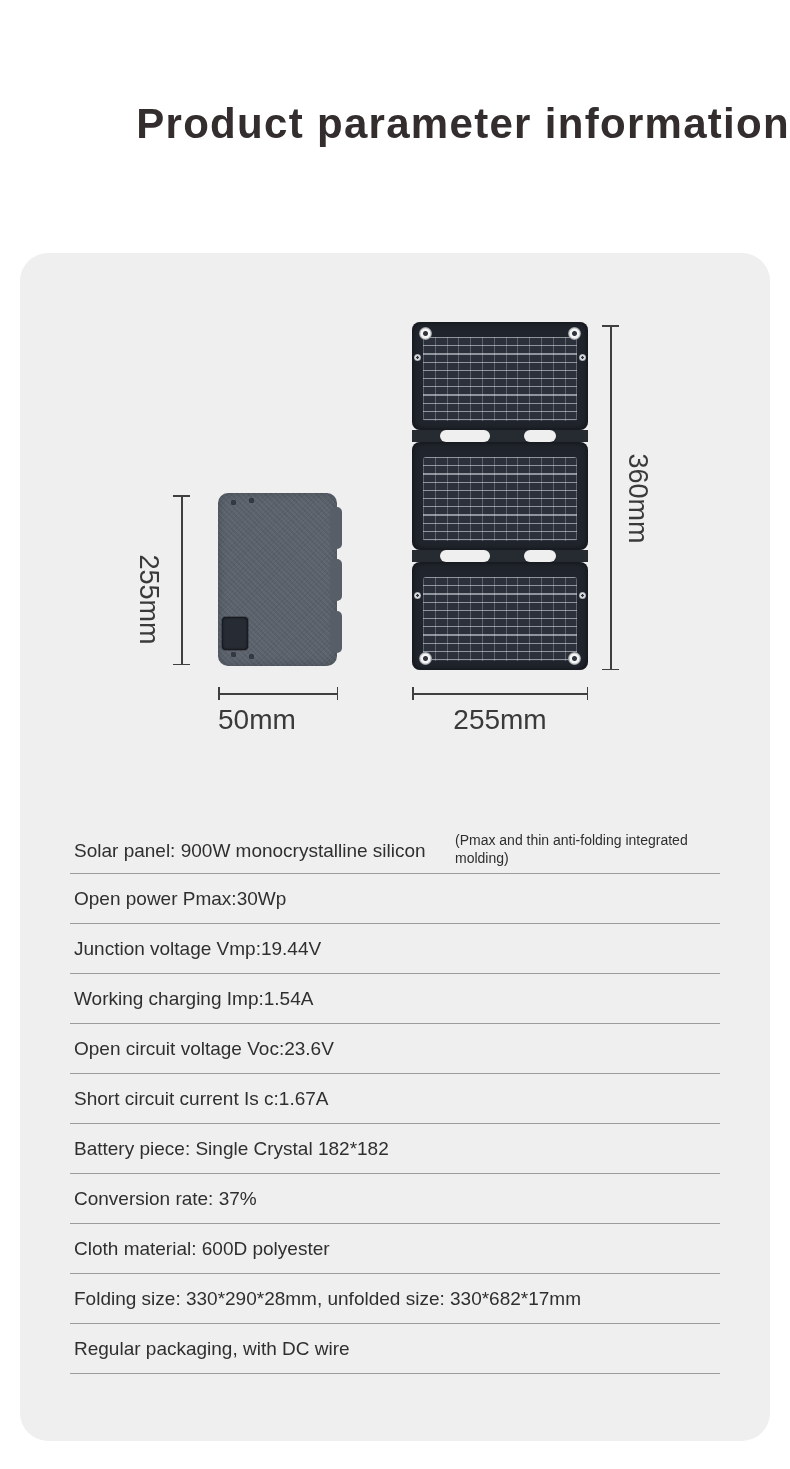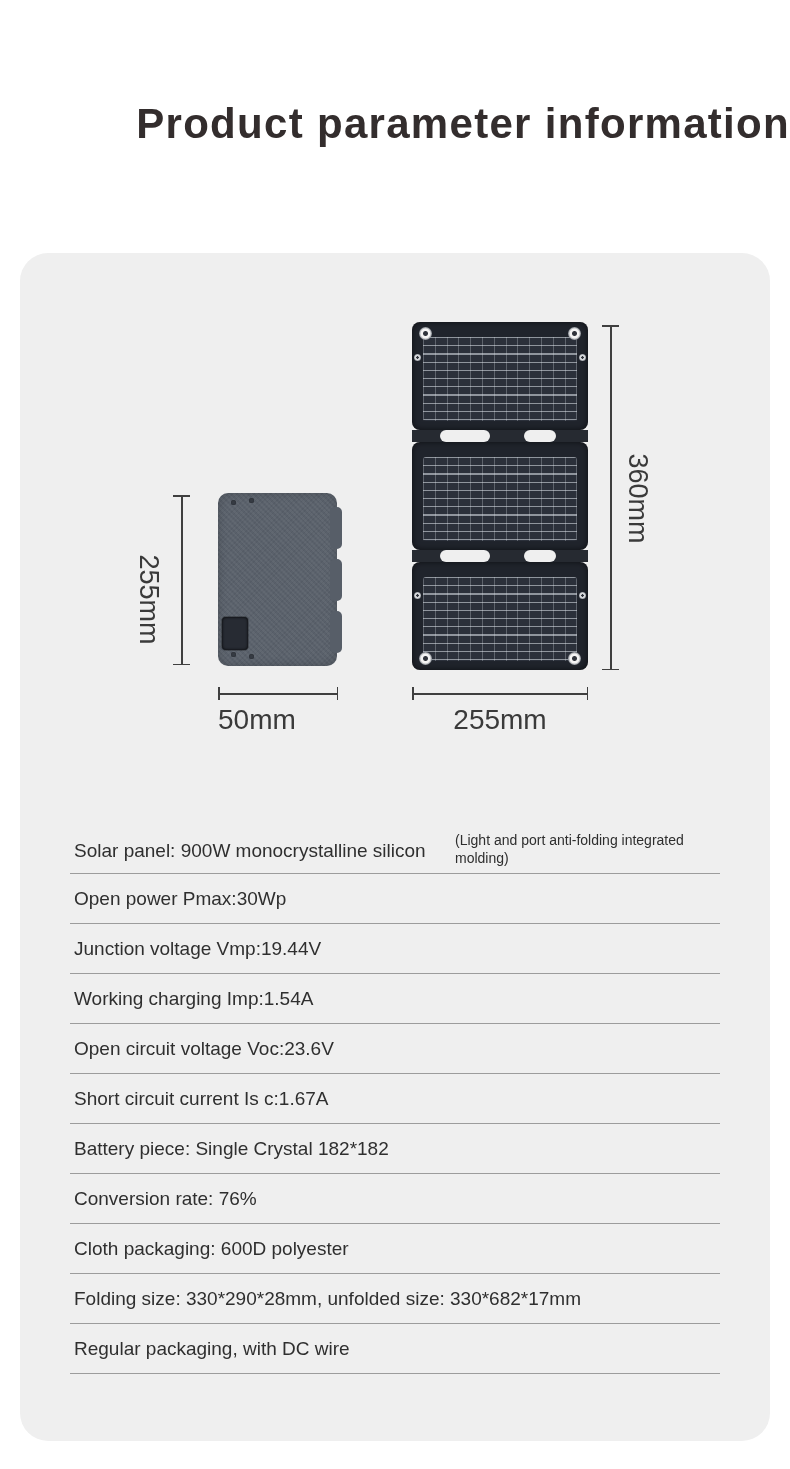--- a/index.html
+++ b/index.html
@@ -168,45 +168,45 @@
   <div class="hline unfold-dim"></div>
 
   <div class="dim-label rot l255">255mm</div>
   <div class="dim-label rot r360">360mm</div>
   <div class="dim-label b50">50mm</div>
   <div class="dim-label b255">255mm</div>
 
   <div class="specs">
     <div class="spec-row first">
       <span>Solar panel: 900W monocrystalline silicon</span>
-      <span class="spec-note">(Light and port anti-folding integrated molding)</span>
+      <span class="spec-note">(Pmax and thin anti-folding integrated molding)</span>
     </div>
     <div class="spec-row">
       <span>Open power Pmax:30Wp</span>
     </div>
     <div class="spec-row">
       <span>Junction voltage Vmp:19.44V</span>
     </div>
     <div class="spec-row">
       <span>Working charging Imp:1.54A</span>
     </div>
     <div class="spec-row">
       <span>Open circuit voltage Voc:23.6V</span>
     </div>
     <div class="spec-row">
       <span>Short circuit current Is c:1.67A</span>
     </div>
     <div class="spec-row">
       <span>Battery piece: Single Crystal 182*182</span>
     </div>
     <div class="spec-row">
-      <span>Conversion rate: 76%</span>
-    </div>
-    <div class="spec-row">
-      <span>Cloth packaging: 600D polyester</span>
+      <span>Conversion rate: 37%</span>
+    </div>
+    <div class="spec-row">
+      <span>Cloth material: 600D polyester</span>
     </div>
     <div class="spec-row">
       <span>Folding size: 330*290*28mm, unfolded size: 330*682*17mm</span>
     </div>
     <div class="spec-row">
       <span>Regular packaging, with DC wire</span>
     </div>
   </div>
 
 </section>

